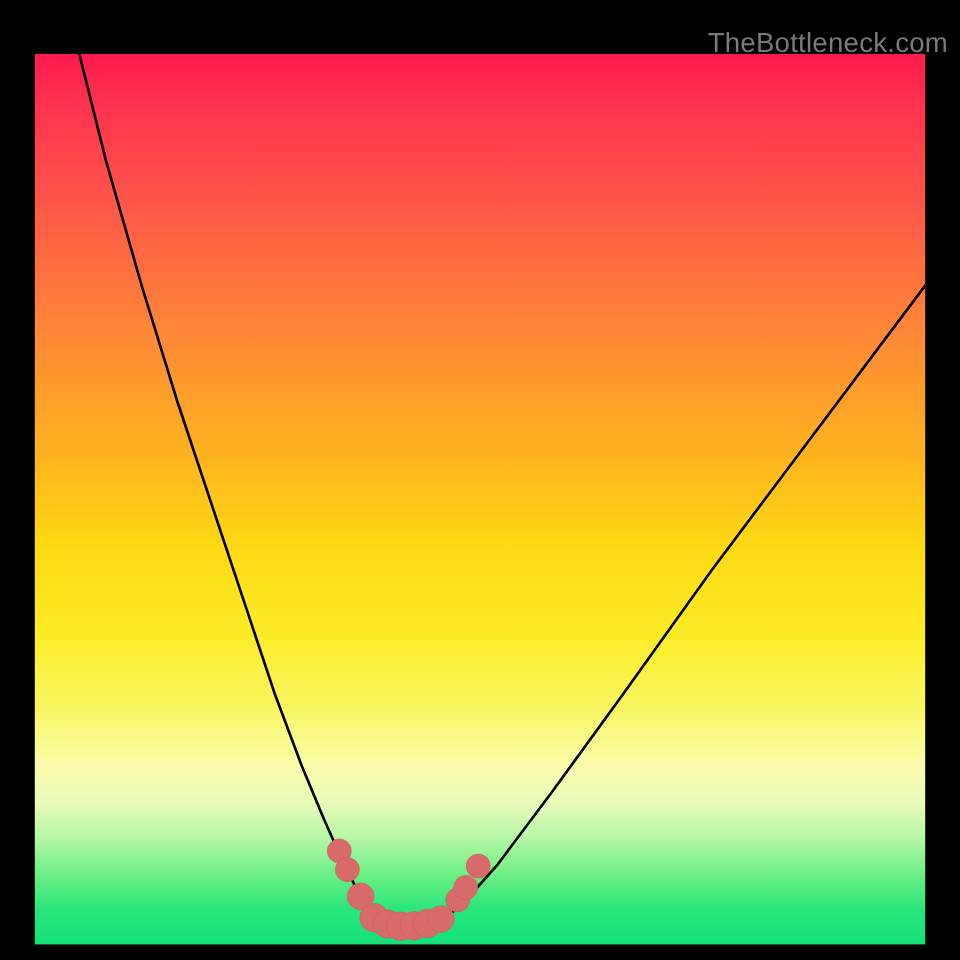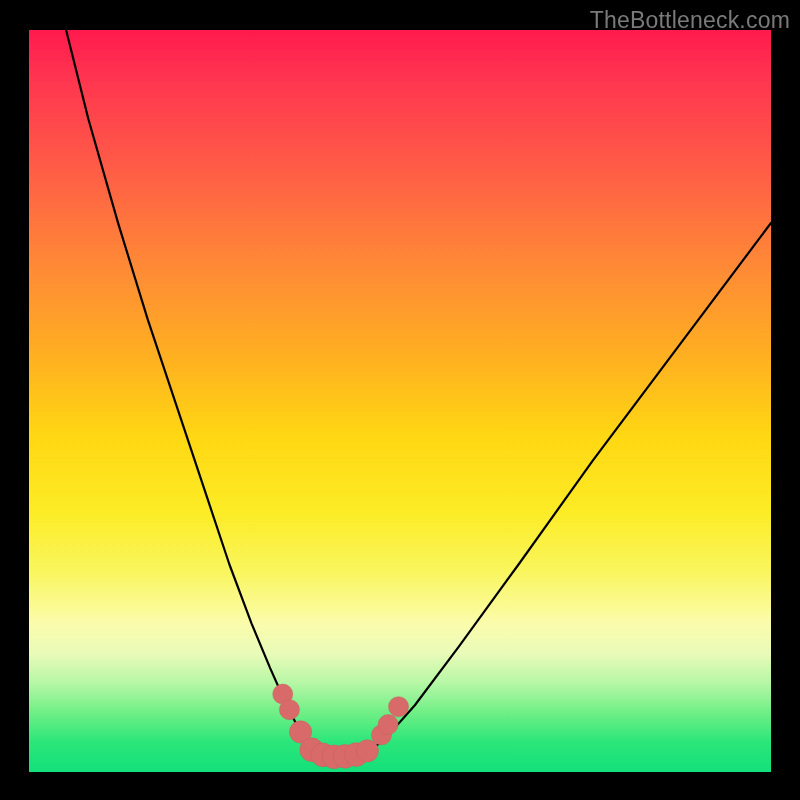--- a/index.html
+++ b/index.html
@@ -7,21 +7,21 @@
     padding: 0;
     width: 800px;
     height: 800px;
     background: #000;
     overflow: hidden;
     font-family: Arial, Helvetica, sans-serif;
   }
   .frame {
     position: absolute;
     left: 0;
-    top: 1px;
+    top: 16px;
     width: 800px;
     height: 560px;
     background: #000;
   }
   .plot-area {
     position: absolute;
     left: 29px;
     top: 29px;
     width: 742px;
     height: 742px;

